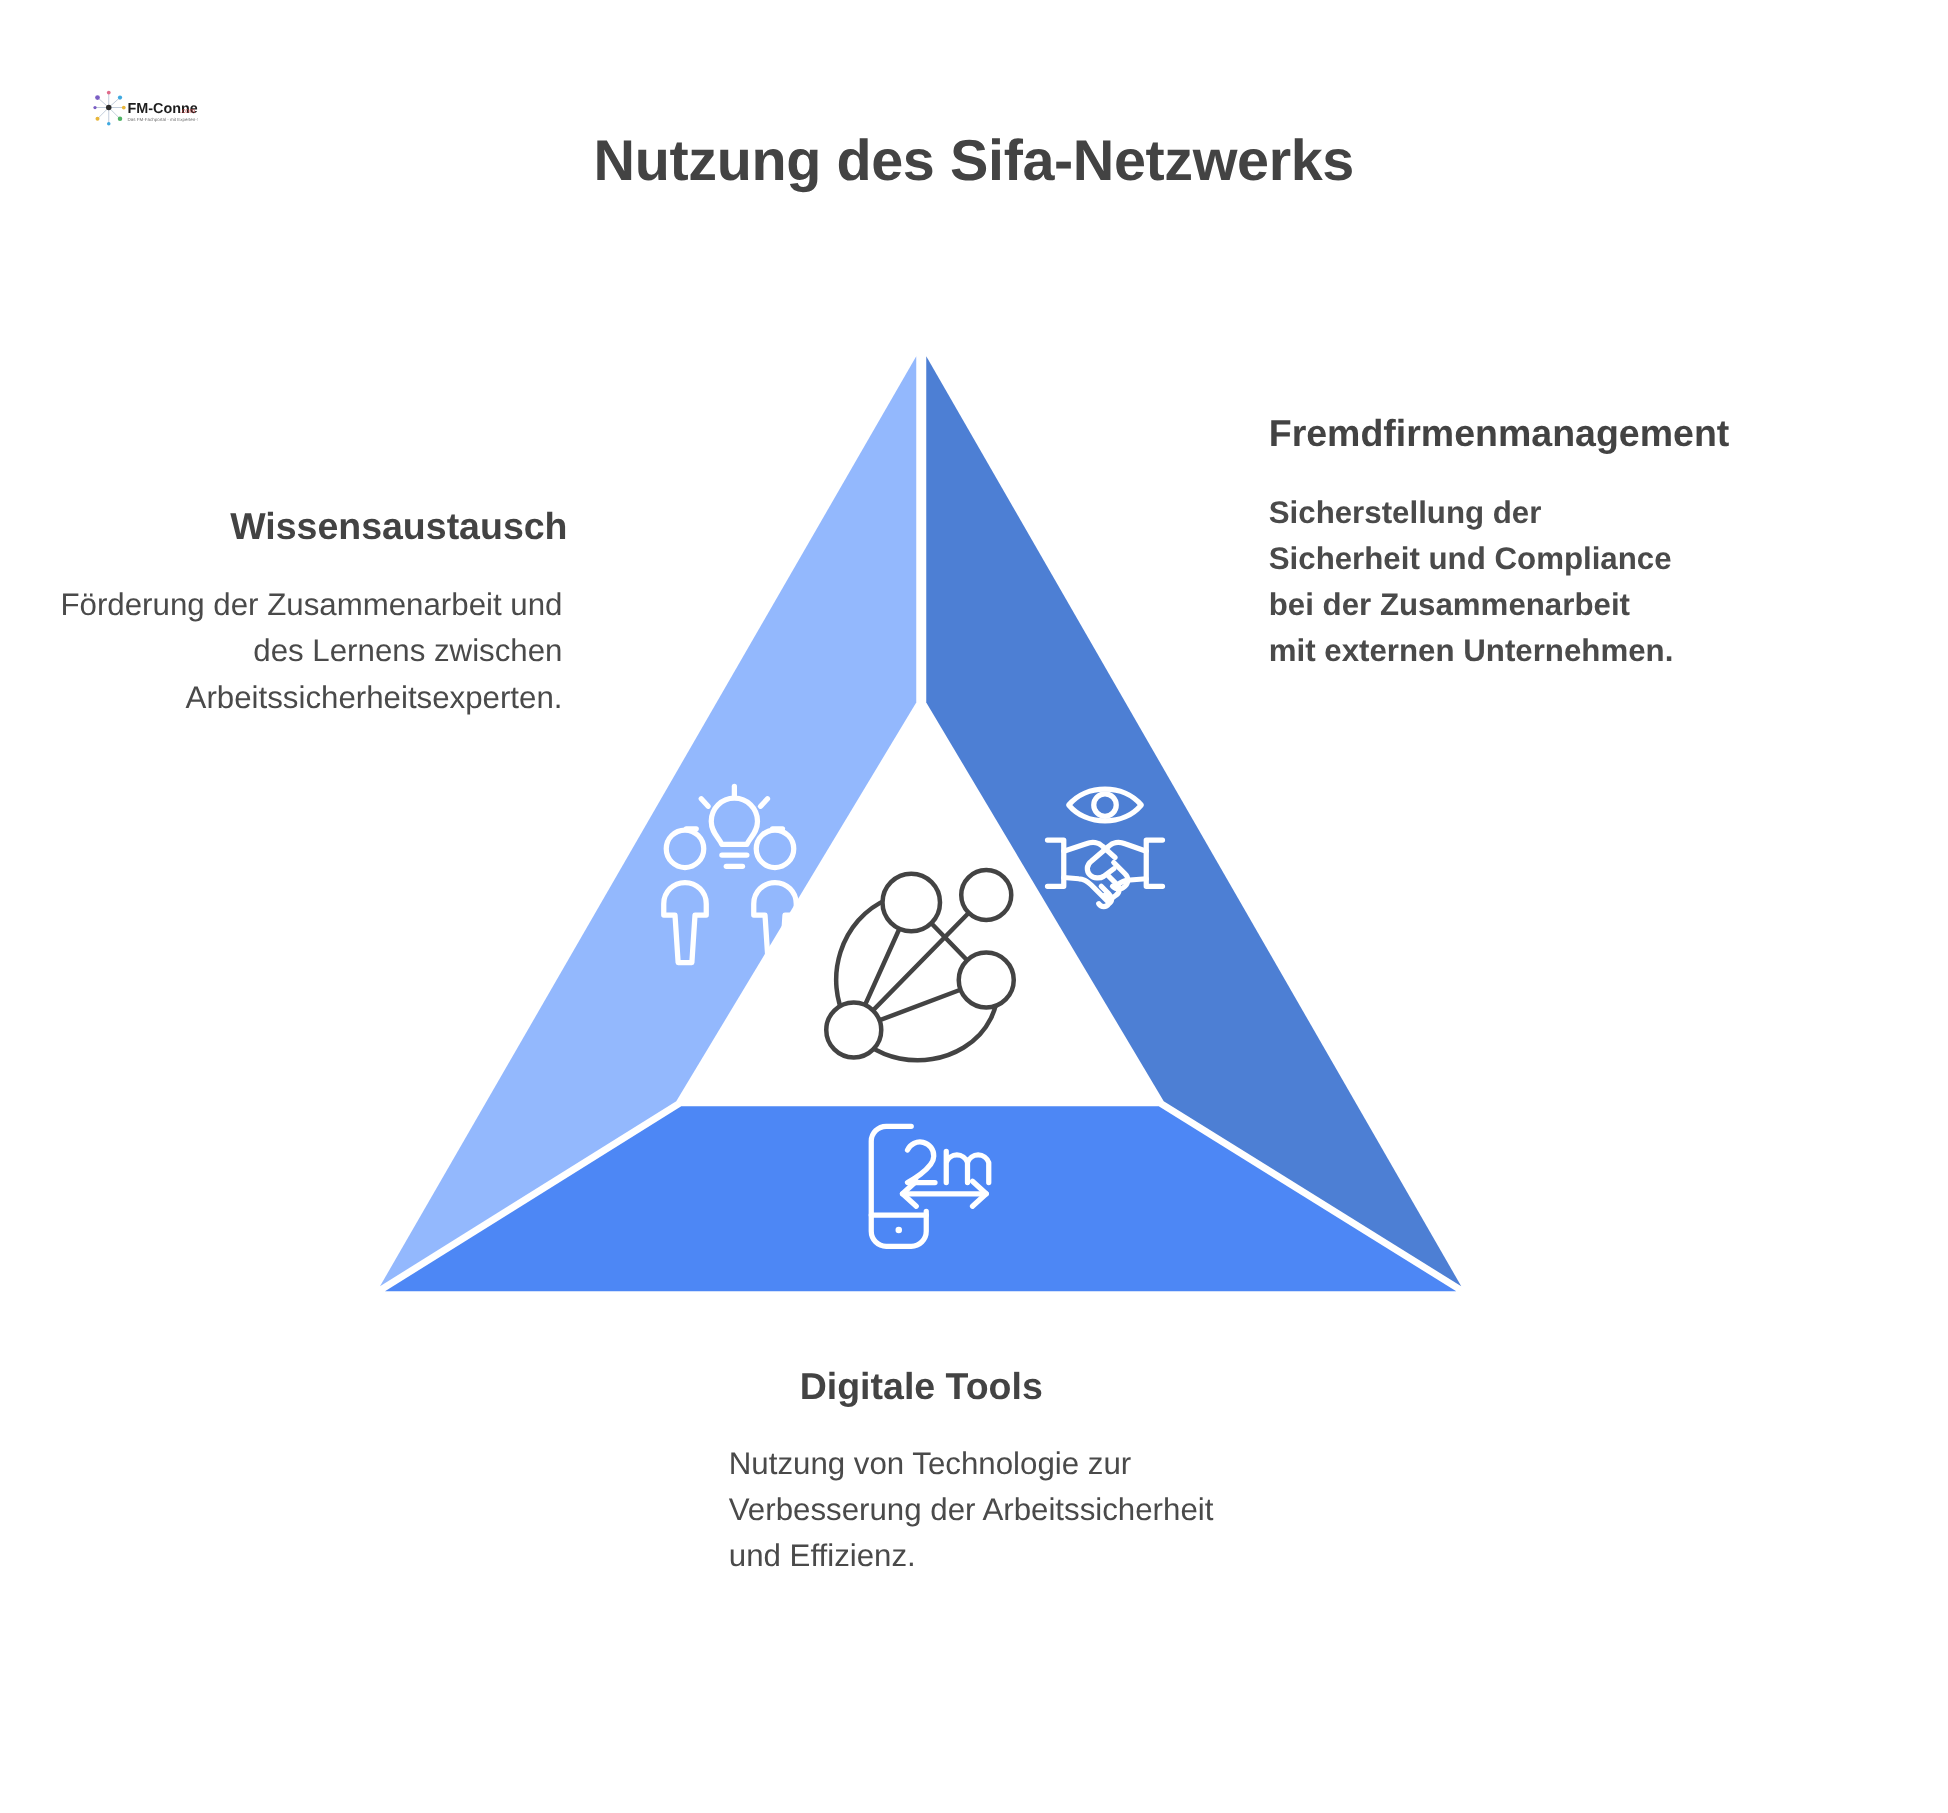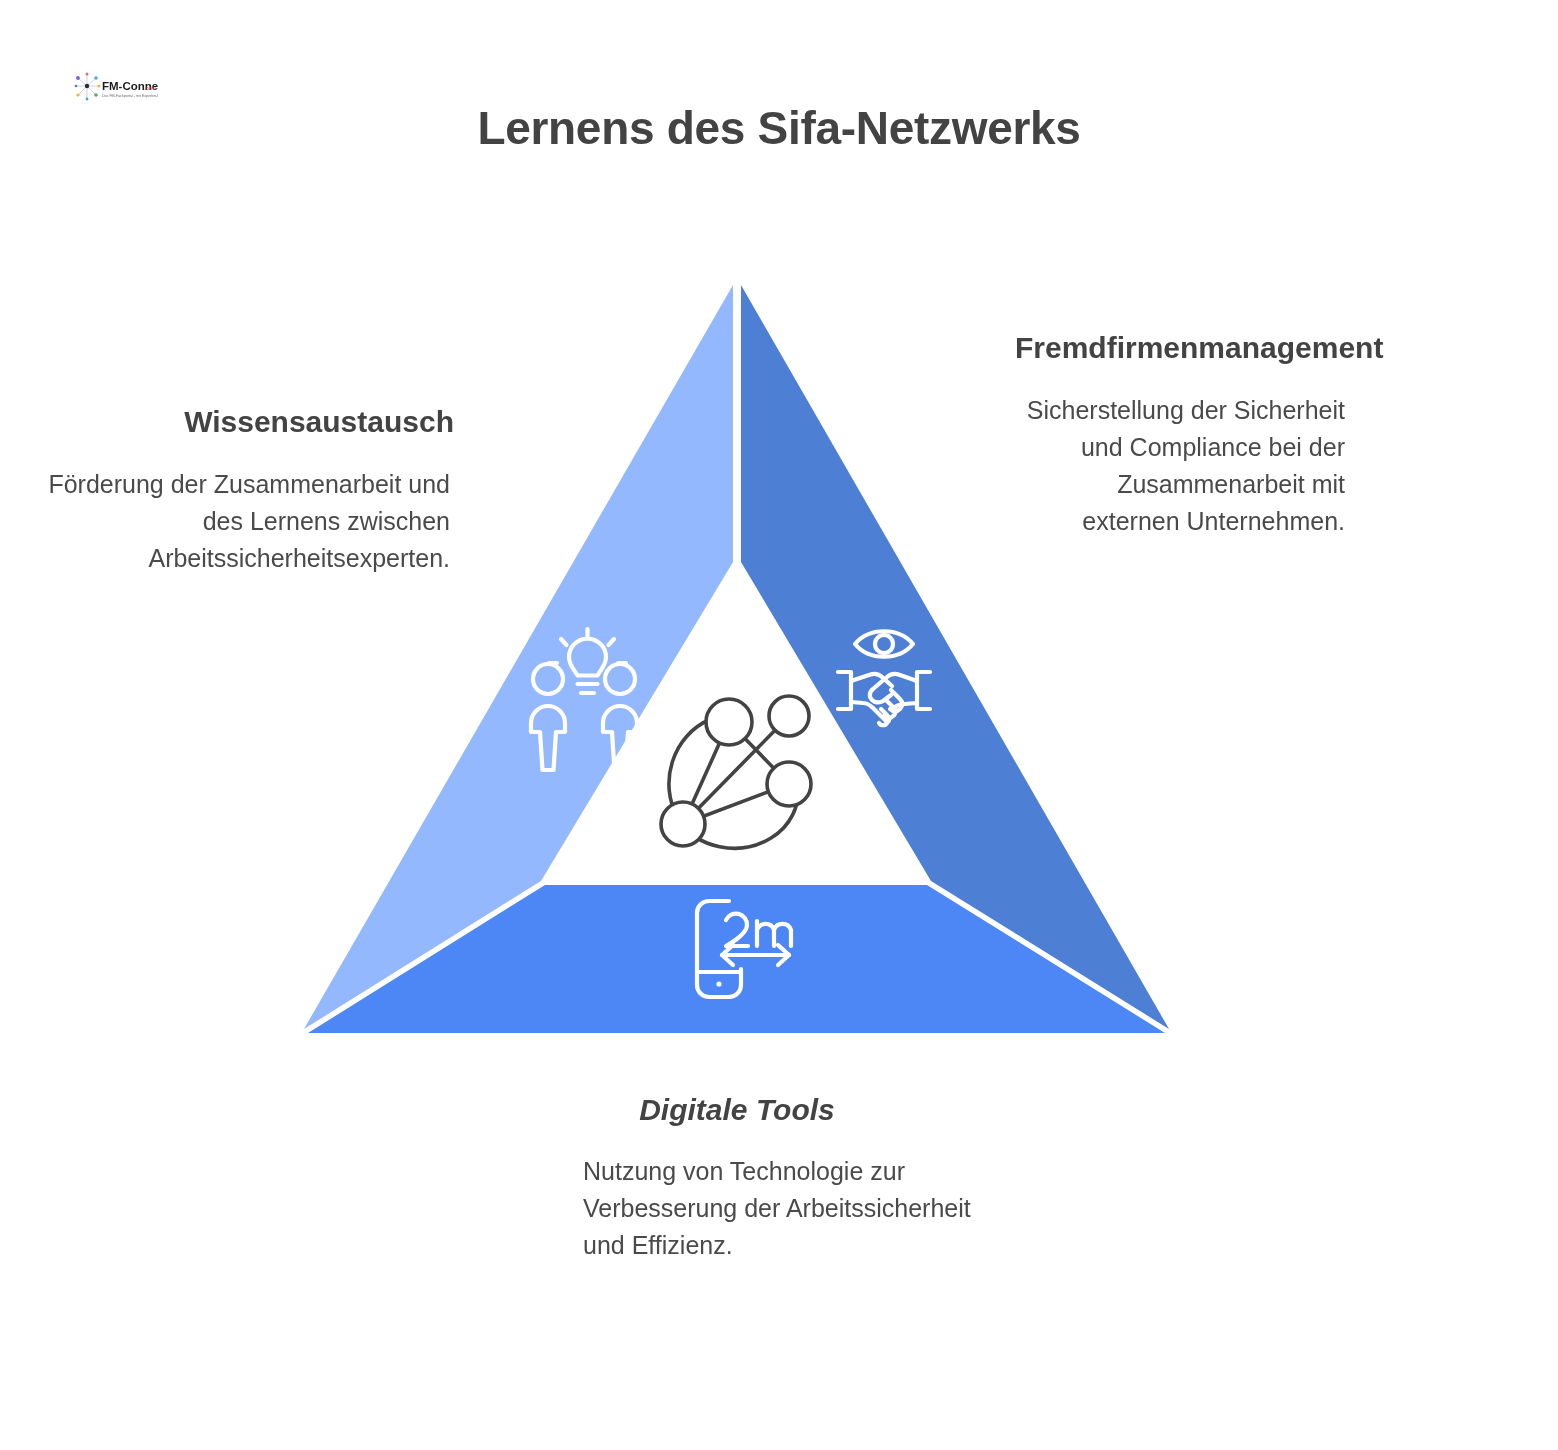--- a/index.html
+++ b/index.html
@@ -64,24 +64,24 @@
     color: #4a4a4a;
     line-height: 37px;
   }
 
   
   .left-title  { right: 1104px; top: 405px; }
   .left-body   { right: 1108px; top: 466px; width: 420px; text-align: right; }
 
   
   .right-title { left: 1015px; top: 331px; }
-  .right-body  { left: 1015px; top: 392px; width: 330px; text-align: right; }
+  .right-body  { left: 1015px; top: 392px; width: 330px; text-align: left; font-weight: bold; }
 
   
-  .bottom-title { left: 537px; top: 1093px; width: 400px; text-align: center; font-style: italic; }
+  .bottom-title { left: 537px; top: 1093px; width: 400px; text-align: center; }
   .bottom-body  { left: 537px; top: 1153px; width: 400px; text-align: left; margin-left: 46px; }
 </style>
 </head>
 <body>
 
 <div class="logo">
   <svg width="84" height="34" viewBox="0 0 84 34" xmlns="http://www.w3.org/2000/svg" aria-hidden="true">
     <g>
       <g stroke="#b9c6d6" stroke-width="0.7" fill="none">
         <path d="M13 16 L4 8 M13 16 L22 8 M13 16 L4 25 M13 16 L22 25 M13 16 L13 4 M13 16 L13 29 M13 16 L2 16 M13 16 L25 16"></path>
@@ -95,21 +95,21 @@
       <circle cx="2" cy="16" r="1.3" fill="#7b5fc4"></circle>
       <circle cx="25" cy="16" r="1.5" fill="#e8b63a"></circle>
       <circle cx="13" cy="16" r="2.2" fill="#2c2c2c"></circle>
     </g>
     <text x="28" y="20" font-family="'Liberation Sans', sans-serif" font-size="11.5" font-weight="bold" fill="#1d1d1d">FM-Connect</text>
     <text x="70" y="20" font-family="'Liberation Sans', sans-serif" font-size="5.5" fill="#c04040">.com</text>
     <text x="28" y="27" font-family="'Liberation Sans', sans-serif" font-size="3.6" fill="#6b6b6b">Das FM-Fachportal - mit Experten-Netzwerk</text>
   </svg>
 </div>
 
-<div class="page-title">Lernens des Sifa-Netzwerks</div>
+<div class="page-title">Nutzung des Sifa-Netzwerks</div>
 
 <div class="stage">
   <svg width="1558" height="1450" viewBox="0 0 1558 1450" xmlns="http://www.w3.org/2000/svg">
 
     <polygon points="733,285 304,1029 541,881 733,562" fill="#93b8fd"></polygon>
 
     <polygon points="741,285 741,562 931,881 1169,1029" fill="#4d7fd4"></polygon>
 
     <polygon points="308,1033 545,885 927,885 1165,1033" fill="#4d87f5"></polygon>
 

